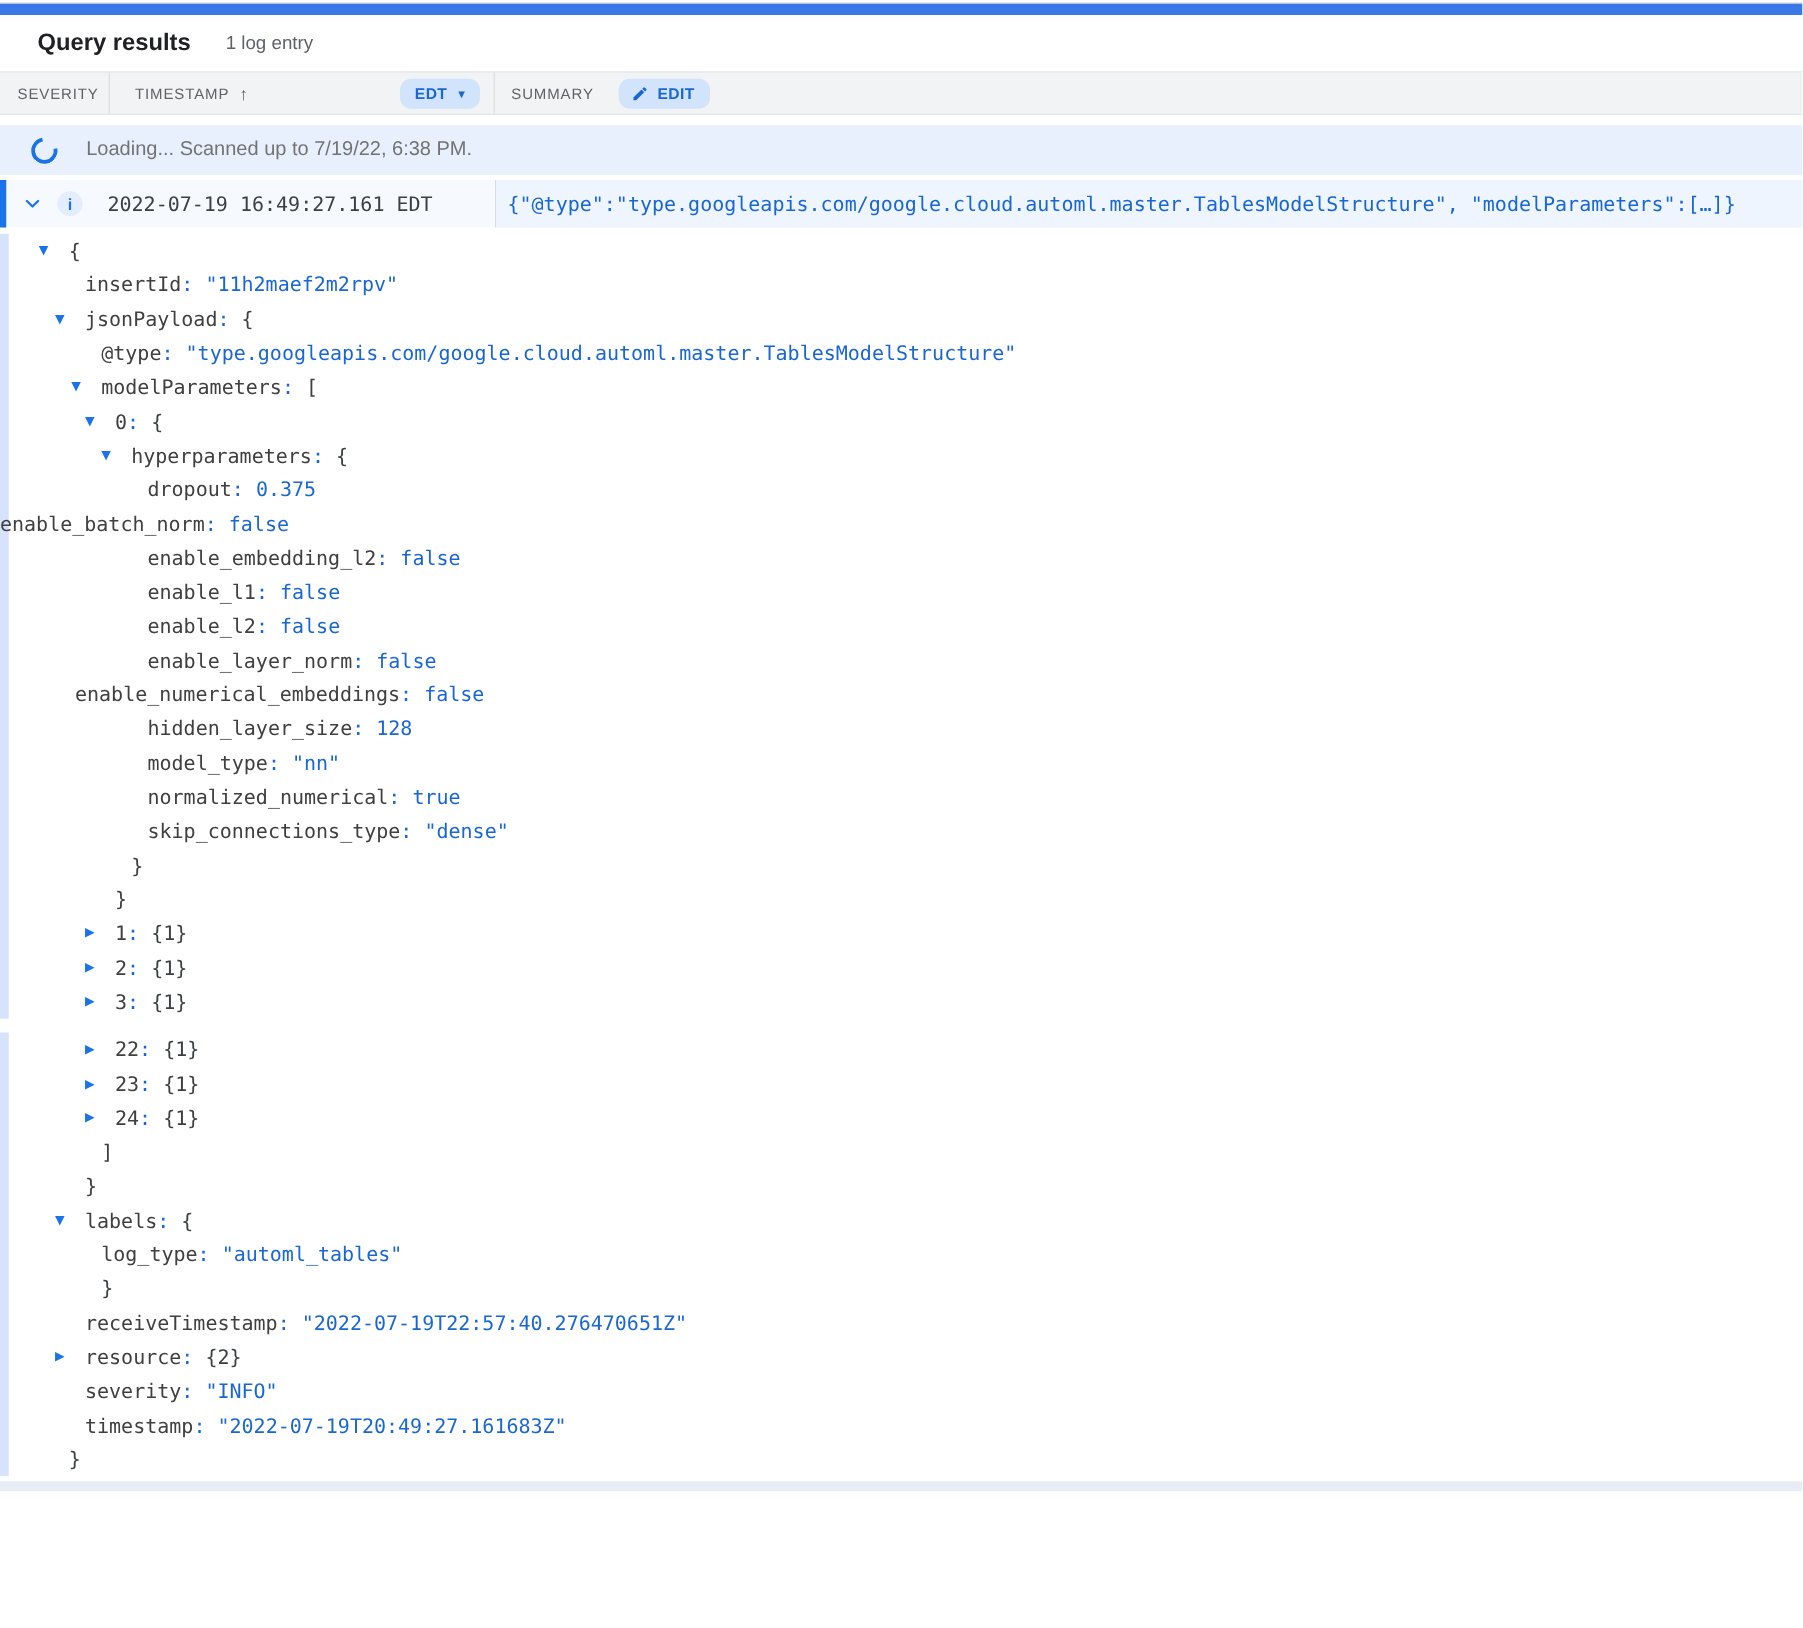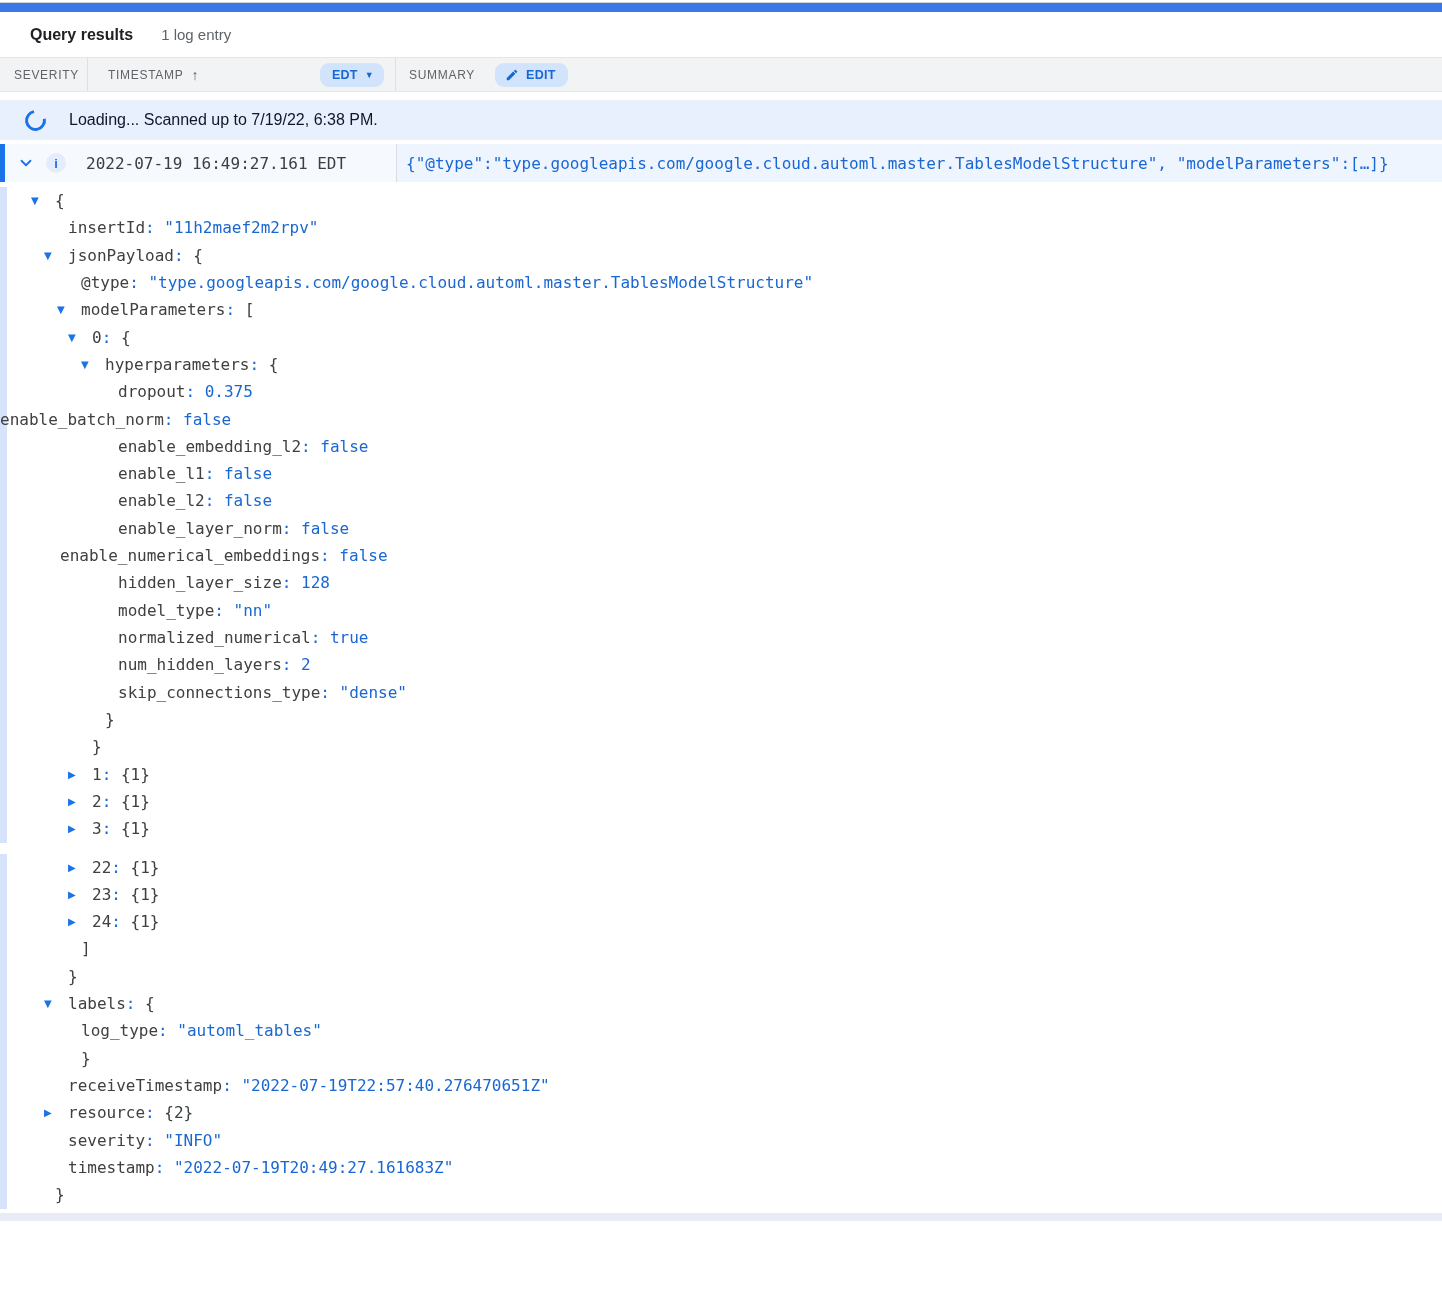--- a/index.html
+++ b/index.html
@@ -4,21 +4,21 @@
 <style>
   * { margin:0; padding:0; box-sizing:border-box; }
   html,body { width:1442px; height:1302px; overflow:hidden; background:#fff;
     font-family:"Liberation Sans", sans-serif; }
 
   .top-white  { height:2px; background:#fff; }
   .top-rule   { height:1px; background:#cfd1d5; }
   .top-accent { height:9px; background:#3b78e7; }
 
   .hdr { height:45px; display:flex; align-items:center; padding-left:30px; background:#fff; }
-  .hdr-title { font-size:16px; font-weight:bold; color:#202124; }
+  .hdr-title { font-size:19px; font-weight:bold; color:#202124; }
   .hdr-count { font-size:15px; color:#5f6368; margin-left:28px; }
 
   .toolbar { height:35px; background:#f1f3f4; border-top:1px solid #e4e6e9;
     border-bottom:1px solid #e4e6e9; display:flex; align-items:stretch; }
   .tb-label { font-size:12px; color:#5f6368; letter-spacing:0.7px; }
   .tb-sev { width:88px; border-right:1px solid #dcdfe3; display:flex; align-items:center; padding-left:14px; }
   .tb-ts  { width:308px; border-right:1px solid #dcdfe3; display:flex; align-items:center; padding-left:20px; }
   .tb-sum { flex:1; display:flex; align-items:center; padding-left:13px; }
   .sort-arrow { color:#5f6368; font-size:14px; margin-left:8px; }
 
@@ -26,21 +26,21 @@
     border-radius:9px; color:#1967d2; font-size:12.5px; font-weight:bold;
     letter-spacing:0.3px; cursor:pointer; border:none; }
   .chip-tz { margin-left:auto; margin-right:11px; padding:0 10px 0 12px; }
   .chip-tz .caret { font-size:9px; margin-left:7px; color:#1967d2; }
   .chip-edit { margin-left:20px; padding:0 12px 0 10px; }
   .chip-edit svg { margin-right:7px; }
 
   .loading-row { margin-top:8px; height:40px; background:#e8f0fe; display:flex; align-items:center; }
   .spinner { width:21px; height:21px; border:3px solid #1a73e8; border-radius:50%;
     border-top-color:transparent; transform:rotate(35deg); margin-left:25px; flex:none; }
-  .loading-text { color:#0f172a; font-size:16px; margin-left:23px; }
+  .loading-text { color:#737373; font-size:16px; margin-left:23px; }
 
   .entry-row { margin-top:4px; height:38px; background:#f6f9fd; border-left:5px solid #1a73e8;
     display:flex; align-items:stretch; }
   .e-left { width:392px; display:flex; align-items:center; border-right:1px solid #d9dde3; }
   .chev { margin-left:12px; display:flex; align-items:center; cursor:pointer; }
   .sev-icon { width:20px; height:20px; border-radius:50%; background:#e3edfd; color:#1a73e8;
     font-weight:bold; font-size:13px; display:flex; align-items:center; justify-content:center;
     margin-left:11px; flex:none; }
   .mono { font-family:"DejaVu Sans Mono", monospace; }
   .e-ts { font-size:16px; color:#3c4043; margin-left:20px; white-space:nowrap; }
@@ -132,21 +132,20 @@
         <div class="tl" style="padding-left: 118px;"><span class="t-k">dropout</span><span class="t-c">: </span><span class="t-v">0.375</span></div>
         <div class="tl" style=""><span class="t-k">enable_batch_norm</span><span class="t-c">: </span><span class="t-v">false</span></div>
         <div class="tl" style="padding-left: 118px;"><span class="t-k">enable_embedding_l2</span><span class="t-c">: </span><span class="t-v">false</span></div>
         <div class="tl" style="padding-left: 118px;"><span class="t-k">enable_l1</span><span class="t-c">: </span><span class="t-v">false</span></div>
         <div class="tl" style="padding-left: 118px;"><span class="t-k">enable_l2</span><span class="t-c">: </span><span class="t-v">false</span></div>
         <div class="tl" style="padding-left: 118px;"><span class="t-k">enable_layer_norm</span><span class="t-c">: </span><span class="t-v">false</span></div>
         <div class="tl" style="padding-left: 60px;"><span class="t-k">enable_numerical_embeddings</span><span class="t-c">: </span><span class="t-v">false</span></div>
         <div class="tl" style="padding-left: 118px;"><span class="t-k">hidden_layer_size</span><span class="t-c">: </span><span class="t-v">128</span></div>
         <div class="tl" style="padding-left: 118px;"><span class="t-k">model_type</span><span class="t-c">: </span><span class="t-v">"nn"</span></div>
         <div class="tl" style="padding-left: 118px;"><span class="t-k">normalized_numerical</span><span class="t-c">: </span><span class="t-v">true</span></div>
-        <div class="tl" style="padding-left: 118px;"><span class="t-k">num_hidden_layers</span><span class="t-c">: </span><span class="t-v">2</span></div>
         <div class="tl" style="padding-left: 118px;"><span class="t-k">skip_connections_type</span><span class="t-c">: </span><span class="t-v">"dense"</span></div>
         <div class="tl" style="padding-left: 105px;"><span class="t-p">}</span></div>
         <div class="tl" style="padding-left: 92px;"><span class="t-p">}</span></div>
         <div class="tl" style="padding-left: 92px;"><span class="ar" style="left: 68px;">▶</span><span class="t-k">1</span><span class="t-c">: </span><span class="t-p">{1}</span></div>
         <div class="tl" style="padding-left: 92px;"><span class="ar" style="left: 68px;">▶</span><span class="t-k">2</span><span class="t-c">: </span><span class="t-p">{1}</span></div>
         <div class="tl" style="padding-left: 92px;"><span class="ar" style="left: 68px;">▶</span><span class="t-k">3</span><span class="t-c">: </span><span class="t-p">{1}</span></div>
       </div>
   </div>
   <div class="tree-section" id="sec1">
     <div class="strip"></div>

